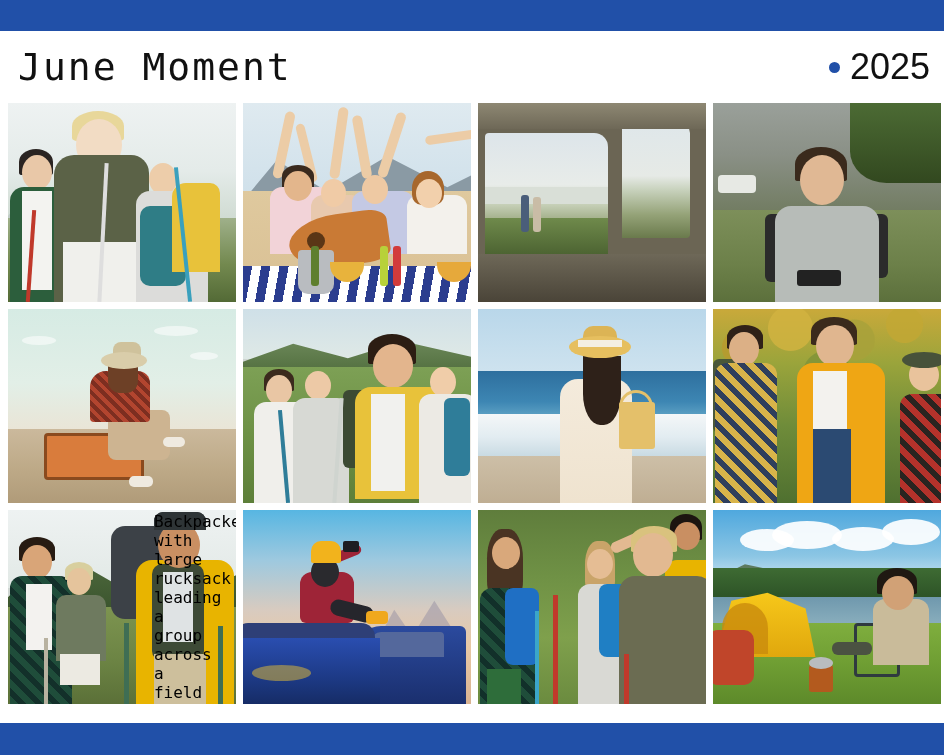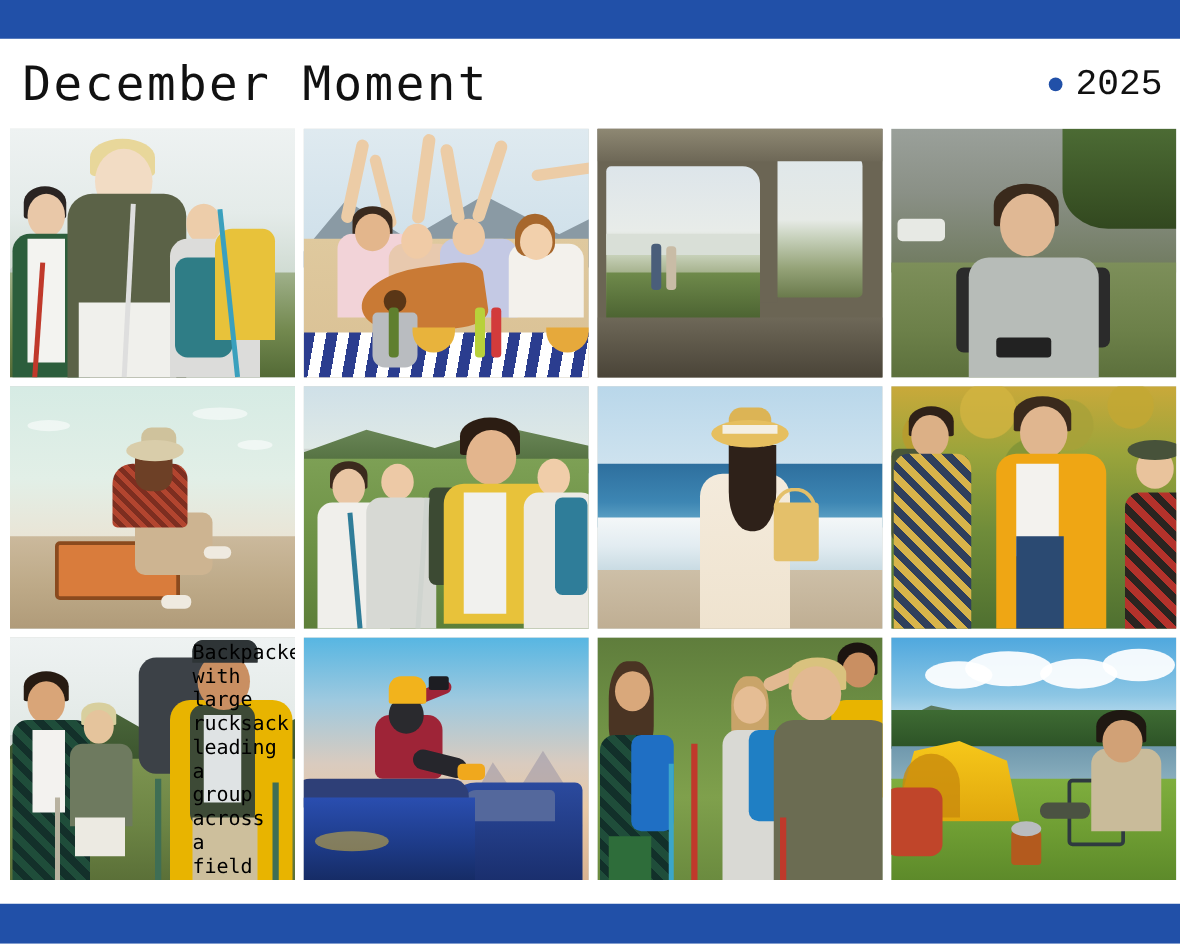--- a/index.html
+++ b/index.html
@@ -36,22 +36,22 @@
   }
   .year-badge {
     display:flex; align-items:center; gap:10px;
     white-space:nowrap;
   }
   .year-dot {
     width:11px; height:11px; border-radius:50%;
     background:#2150a8; display:block; flex:none;
   }
   .year-text {
-    font-family:Liberation Mono, monospace;
-    font-size:29px; color:#111111; letter-spacing:0px; line-height:1;
+    font-family:Liberation Sans, sans-serif;
+    font-size:36px; color:#111111; letter-spacing:0px; line-height:1;
   }
 
   
   .photo-grid {
     position:absolute;
     top:103px; left:8px;
     width:944px;
     display:grid;
     grid-template-columns:repeat(4, 228px);
     grid-template-rows:199px 194px 194px;
@@ -372,21 +372,21 @@
                background:#b35a1e; border-radius:3px;}
   .p12 .pot{ position:absolute; left:42%; top:76%; width:24px; height:12px;
              background:#b9bcbf; border-radius:50%;}
 </style>
 </head>
 <body>
 
 <div class="bar bar-top"></div>
 
 <header class="header">
-  <h1 class="page-title">December Moment</h1>
+  <h1 class="page-title">June Moment</h1>
   <div class="year-badge">
     <span class="year-dot"></span>
     <span class="year-text">2025</span>
   </div>
 </header>
 
 <main class="photo-grid">
 
   <figure class="photo p1">
     <div class="scene">

